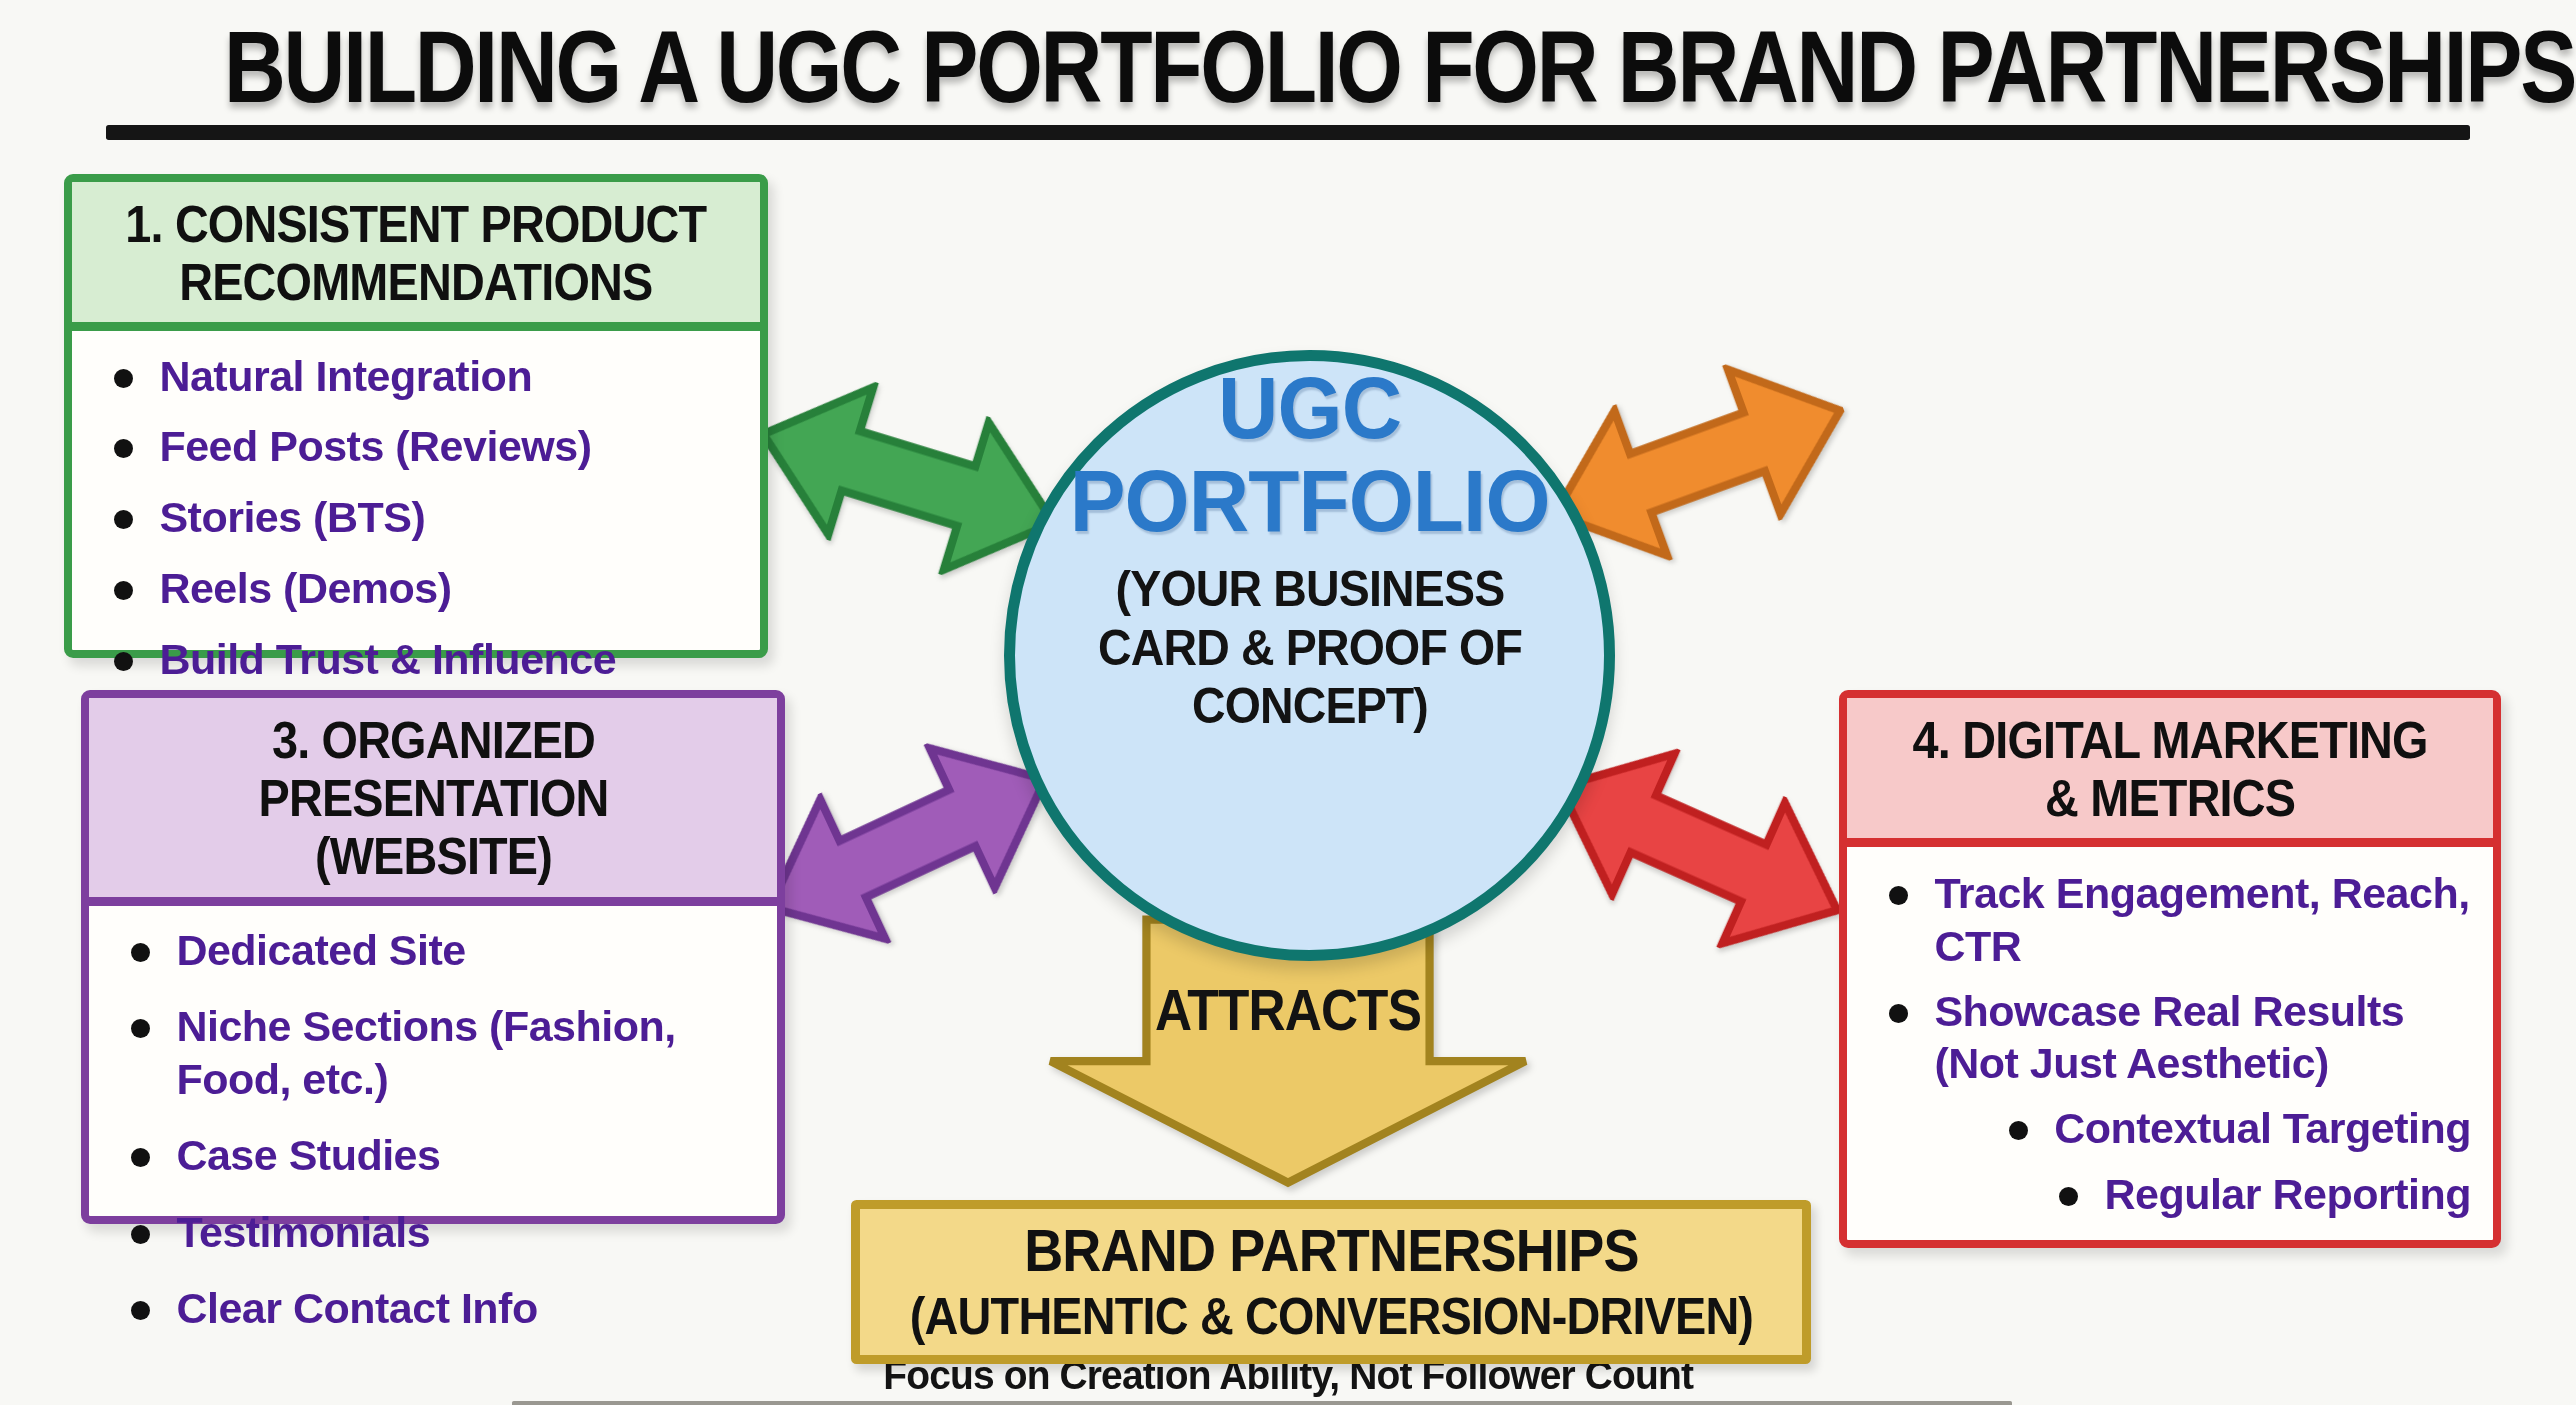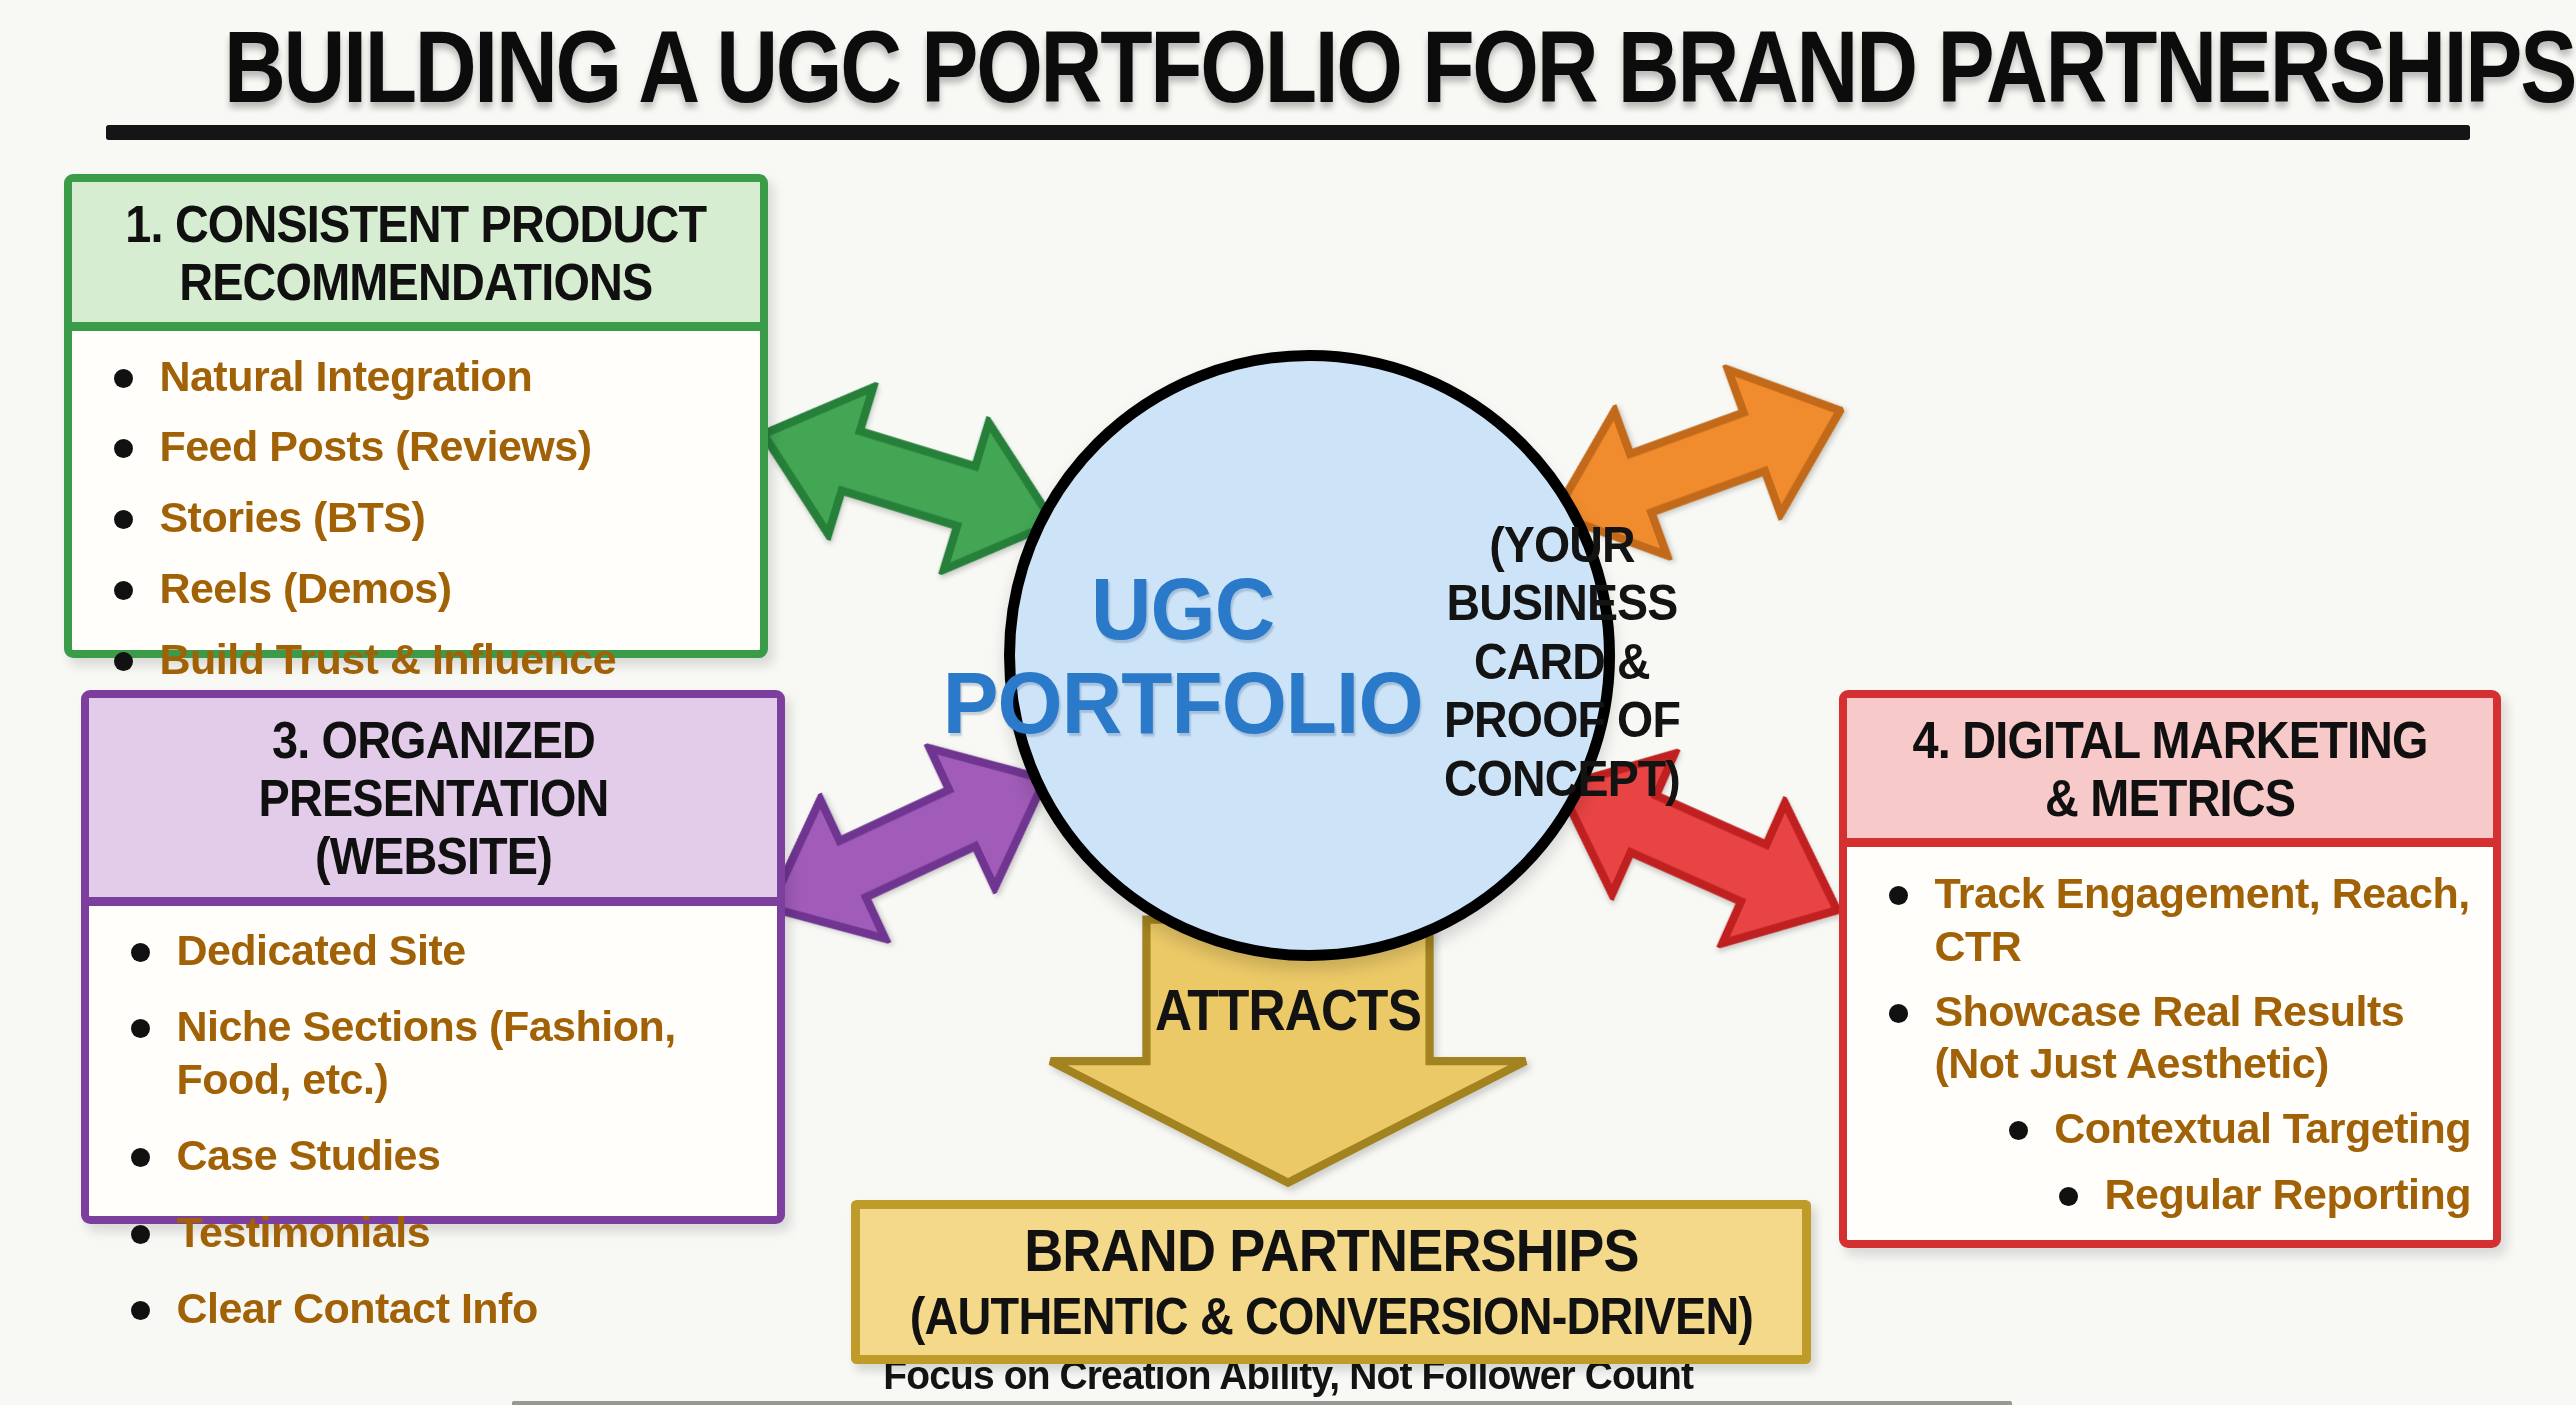--- a/index.html
+++ b/index.html
@@ -36,43 +36,43 @@
     border-radius:1.8px 1.8px 0 0;
   }
   .pbox-header .squeeze{ display:inline-block; transform:scaleX(0.9); transform-origin:center; }
   .hline{ display:block; }
   .pbox-body{
     flex:1; display:flex; flex-direction:column; justify-content:center;
     padding:18.3px 22px 18.3px 27.4px; gap:18.3px;
   }
   .bullet{
     position:relative; padding-left:60px; font-weight:700; font-size:43px;
-    line-height:1.22; letter-spacing:-0.5px; color:#a16207;
+    line-height:1.22; letter-spacing:-0.5px; color:#4c1d95;
   }
   .bullet::before{
     content:""; position:absolute; left:14.6px; top:19px; width:19px; height:19px;
     border-radius:50%; background:#111;
   }
   .green  { border-color:#3a9c49; }  .green  .pbox-header{ background:#d7edd2; }
   .orange { border-color:#e1812b; }  .orange .pbox-header{ background:#fbdeba; }
   .purple { border-color:#7d3f9e; }  .purple .pbox-header{ background:#e3cce9; }
   .redbox { border-color:#d53031; }  .redbox .pbox-header{ background:#f7c9c9; }
 
   #box1{ left:64px;   top:174px; width:688px; height:468px; }
   #box2{ left:1839px; top:174px; width:646px; height:468px; }
   #box3{ left:81px;   top:690px; width:688px; height:518px; }
   #box4{ left:1839px; top:690px; width:646px; height:542px; }
   #box3 .pbox-body{ gap:24px; }
   #box4 .pbox-body{ gap:12.8px;align-items:flex-end; }
 
   
   #circle{
     position:absolute; left:1004px; top:350px; width:589px; height:589px;
-    border-radius:50%; background:#cde4f8; border:11px solid #000000; z-index:4;
-    display:flex; align-items:center; justify-content:center;
+    border-radius:50%; background:#cde4f8; border:11px solid #0f766e; z-index:4;
+    display:flex; flex-direction:column; align-items:center; 
     text-align:center; box-shadow:0 9.1px 14.6px rgba(0,0,0,0.15);
   }
   .circle-main{
     font-size:88px; font-weight:700; color:#2b79c9; line-height:1.06;
     letter-spacing:-0.9px; transform:scaleX(0.95);
     text-shadow:1.8px 2.7px 1.8px rgba(25,60,110,0.22);
   }
   .circle-sub{
     margin-top:12.8px; font-size:50px; font-weight:700; color:#131313;
     line-height:1.17; letter-spacing:-0.9px; transform:scaleX(0.93);

